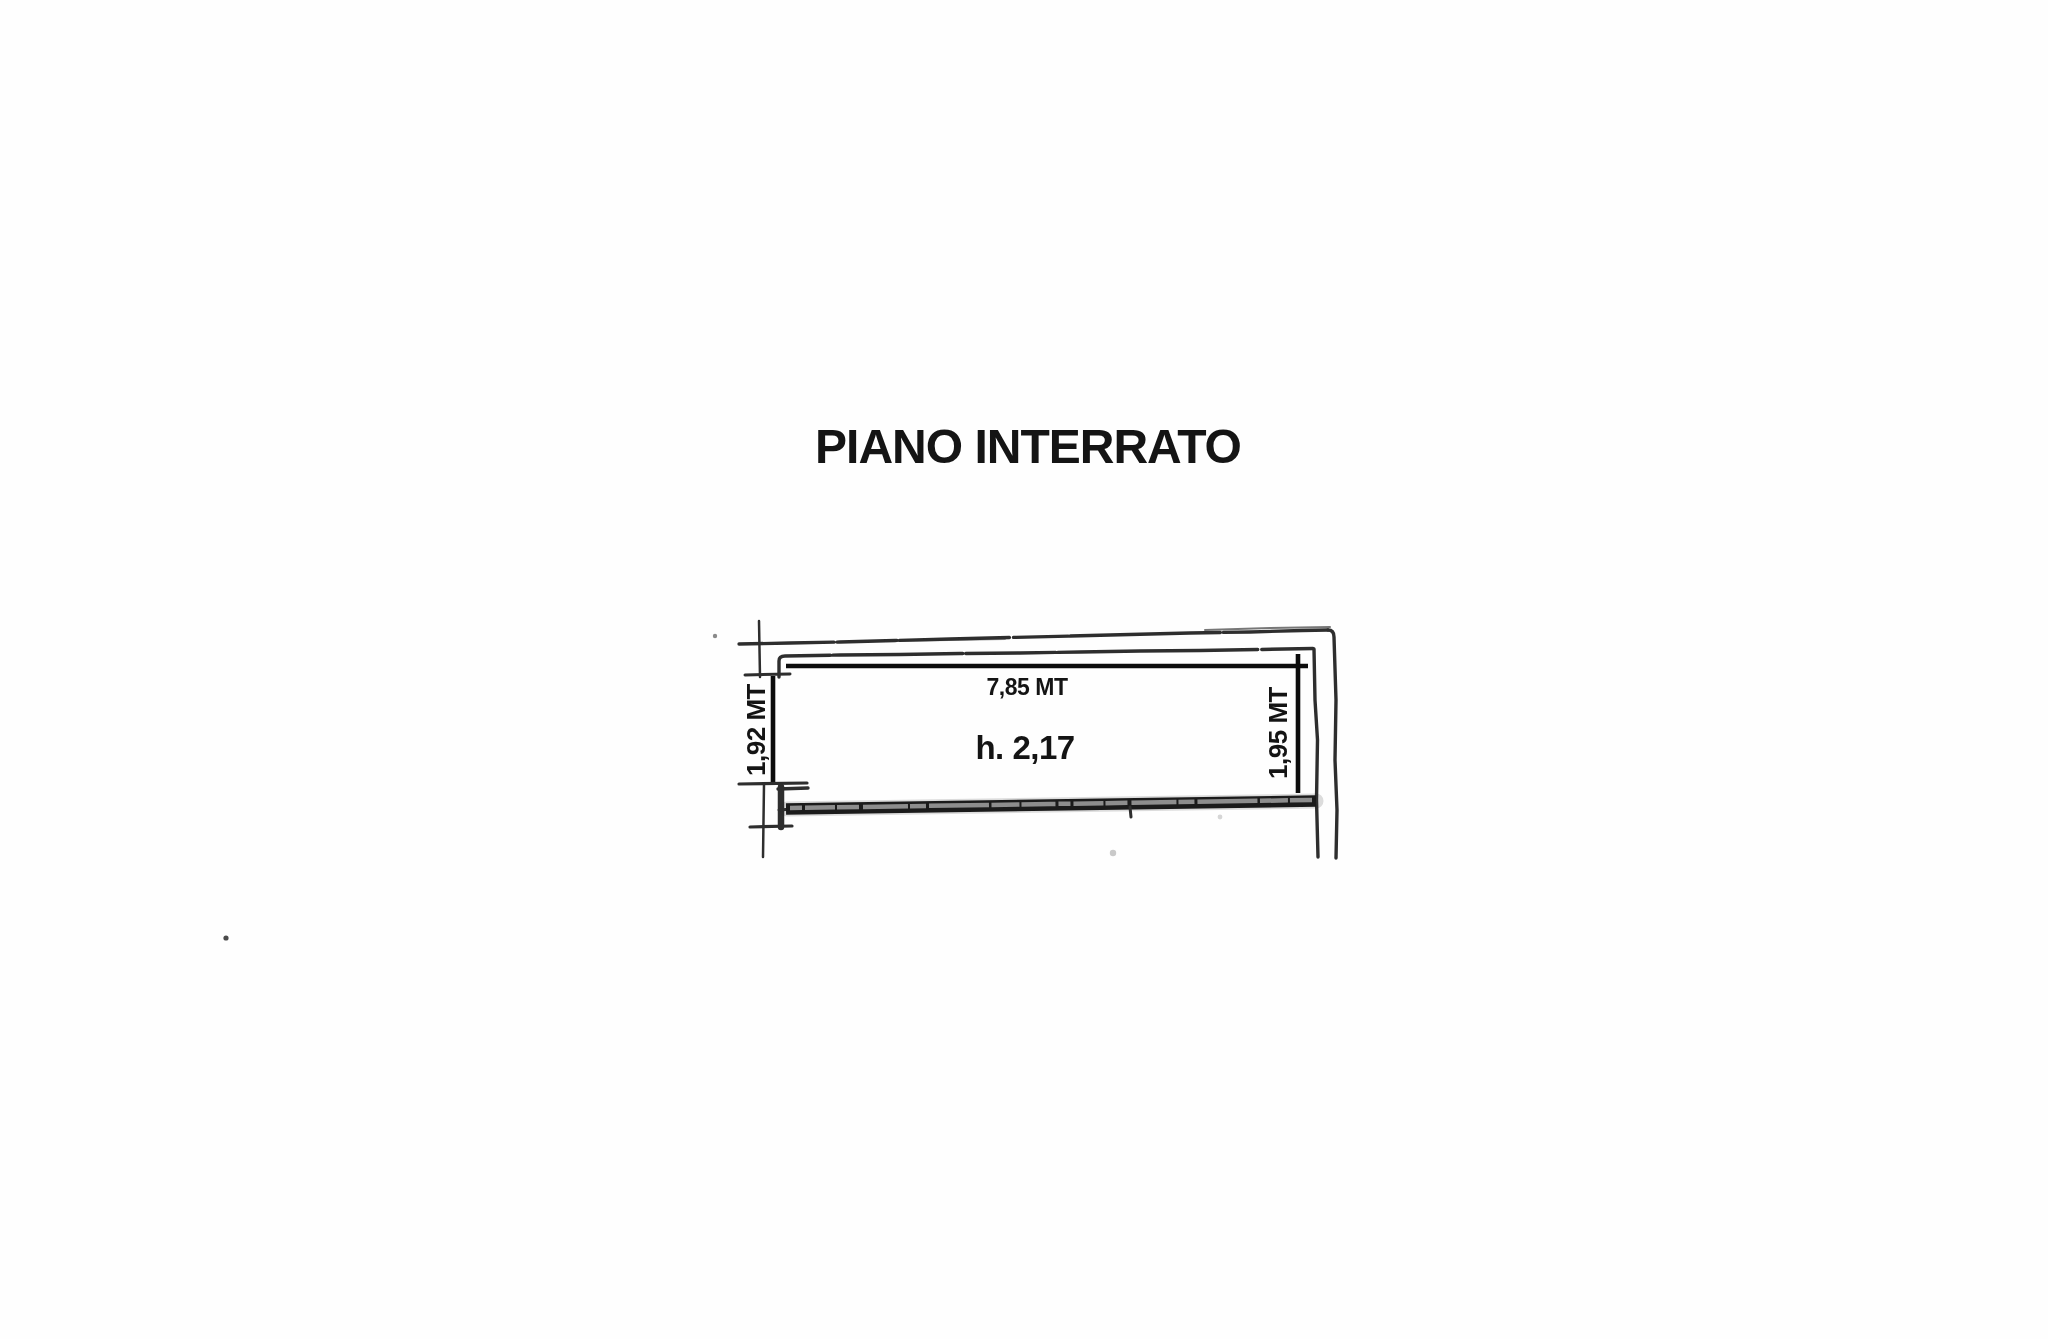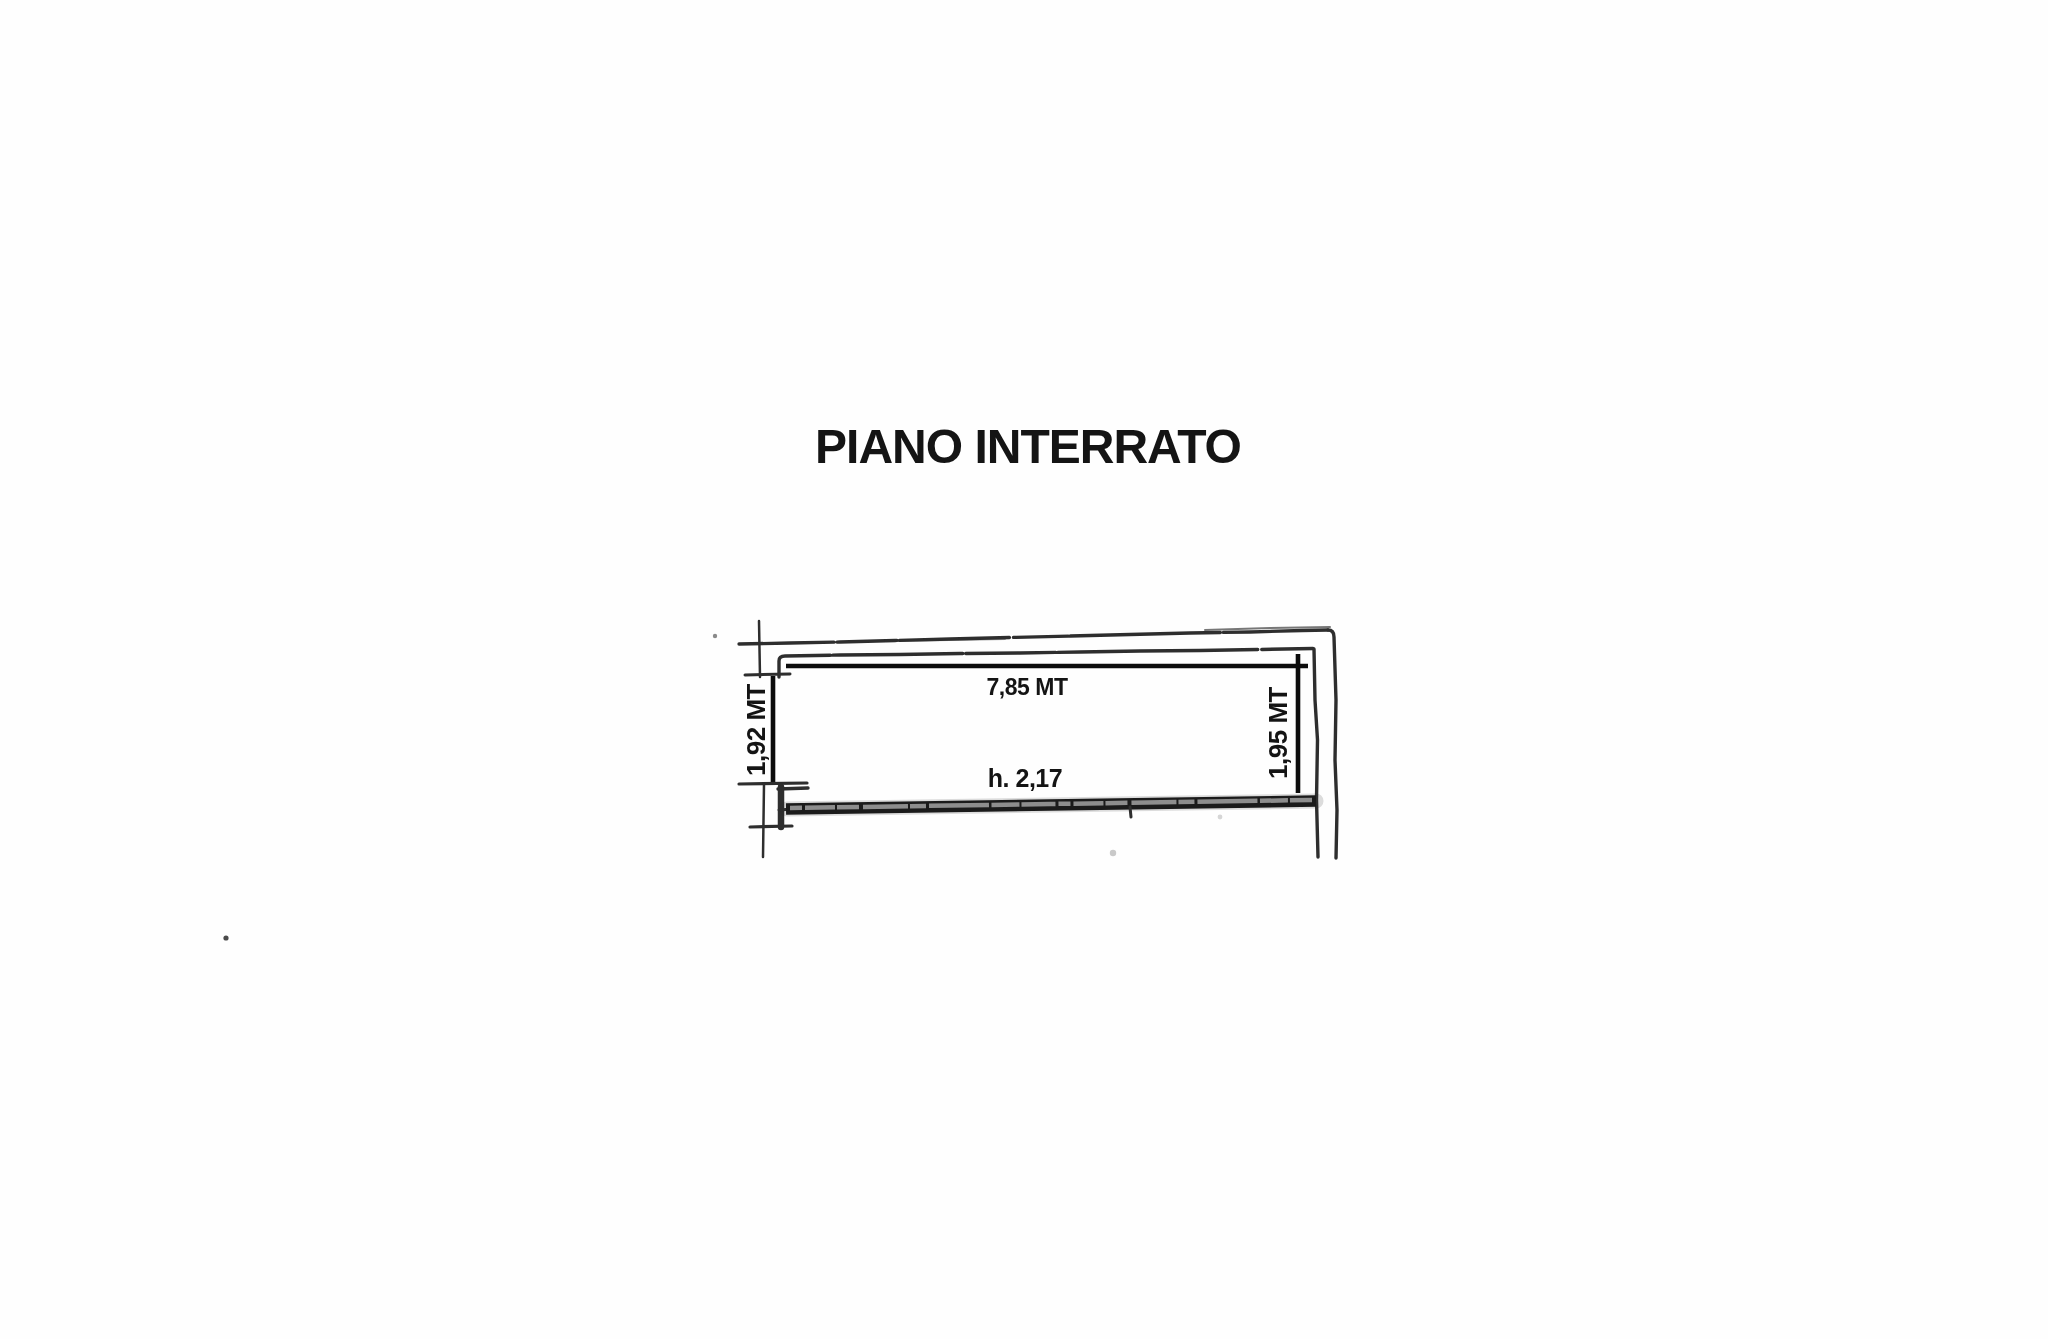--- a/index.html
+++ b/index.html
@@ -47,21 +47,21 @@
     font-weight: bold;
     color: var(--text-ink, #141414);
     white-space: nowrap;
     letter-spacing: -0.5px;
     transform: translate(-50%, -50%);
   }
   .dim-label.vertical {
     transform: translate(-50%, -50%) rotate(-90deg);
   }
   .label-width   { left: 1027px; top: 687px; font-size: 23px; }
-  .label-height  { left: 1025px; top: 748px; font-size: 25px; margin-top: 30px; }
+  .label-height  { left: 1025px; top: 748px; font-size: 33px; }
   .label-left    { left: 756px;  top: 730px; font-size: 26px; }
   .label-right   { left: 1278px; top: 733px; font-size: 26px; }
 
   .sketch   { stroke: var(--ink, #2e2e2e); fill: none; stroke-linecap: round; }
   .dimline  { stroke: var(--dim-ink, #0c0c0c); fill: none; stroke-linecap: butt; }
   .wallline { stroke: var(--wall-ink, #1b1b1b); fill: none; stroke-linecap: butt; }
 </style>
 </head>
 <body>
 

